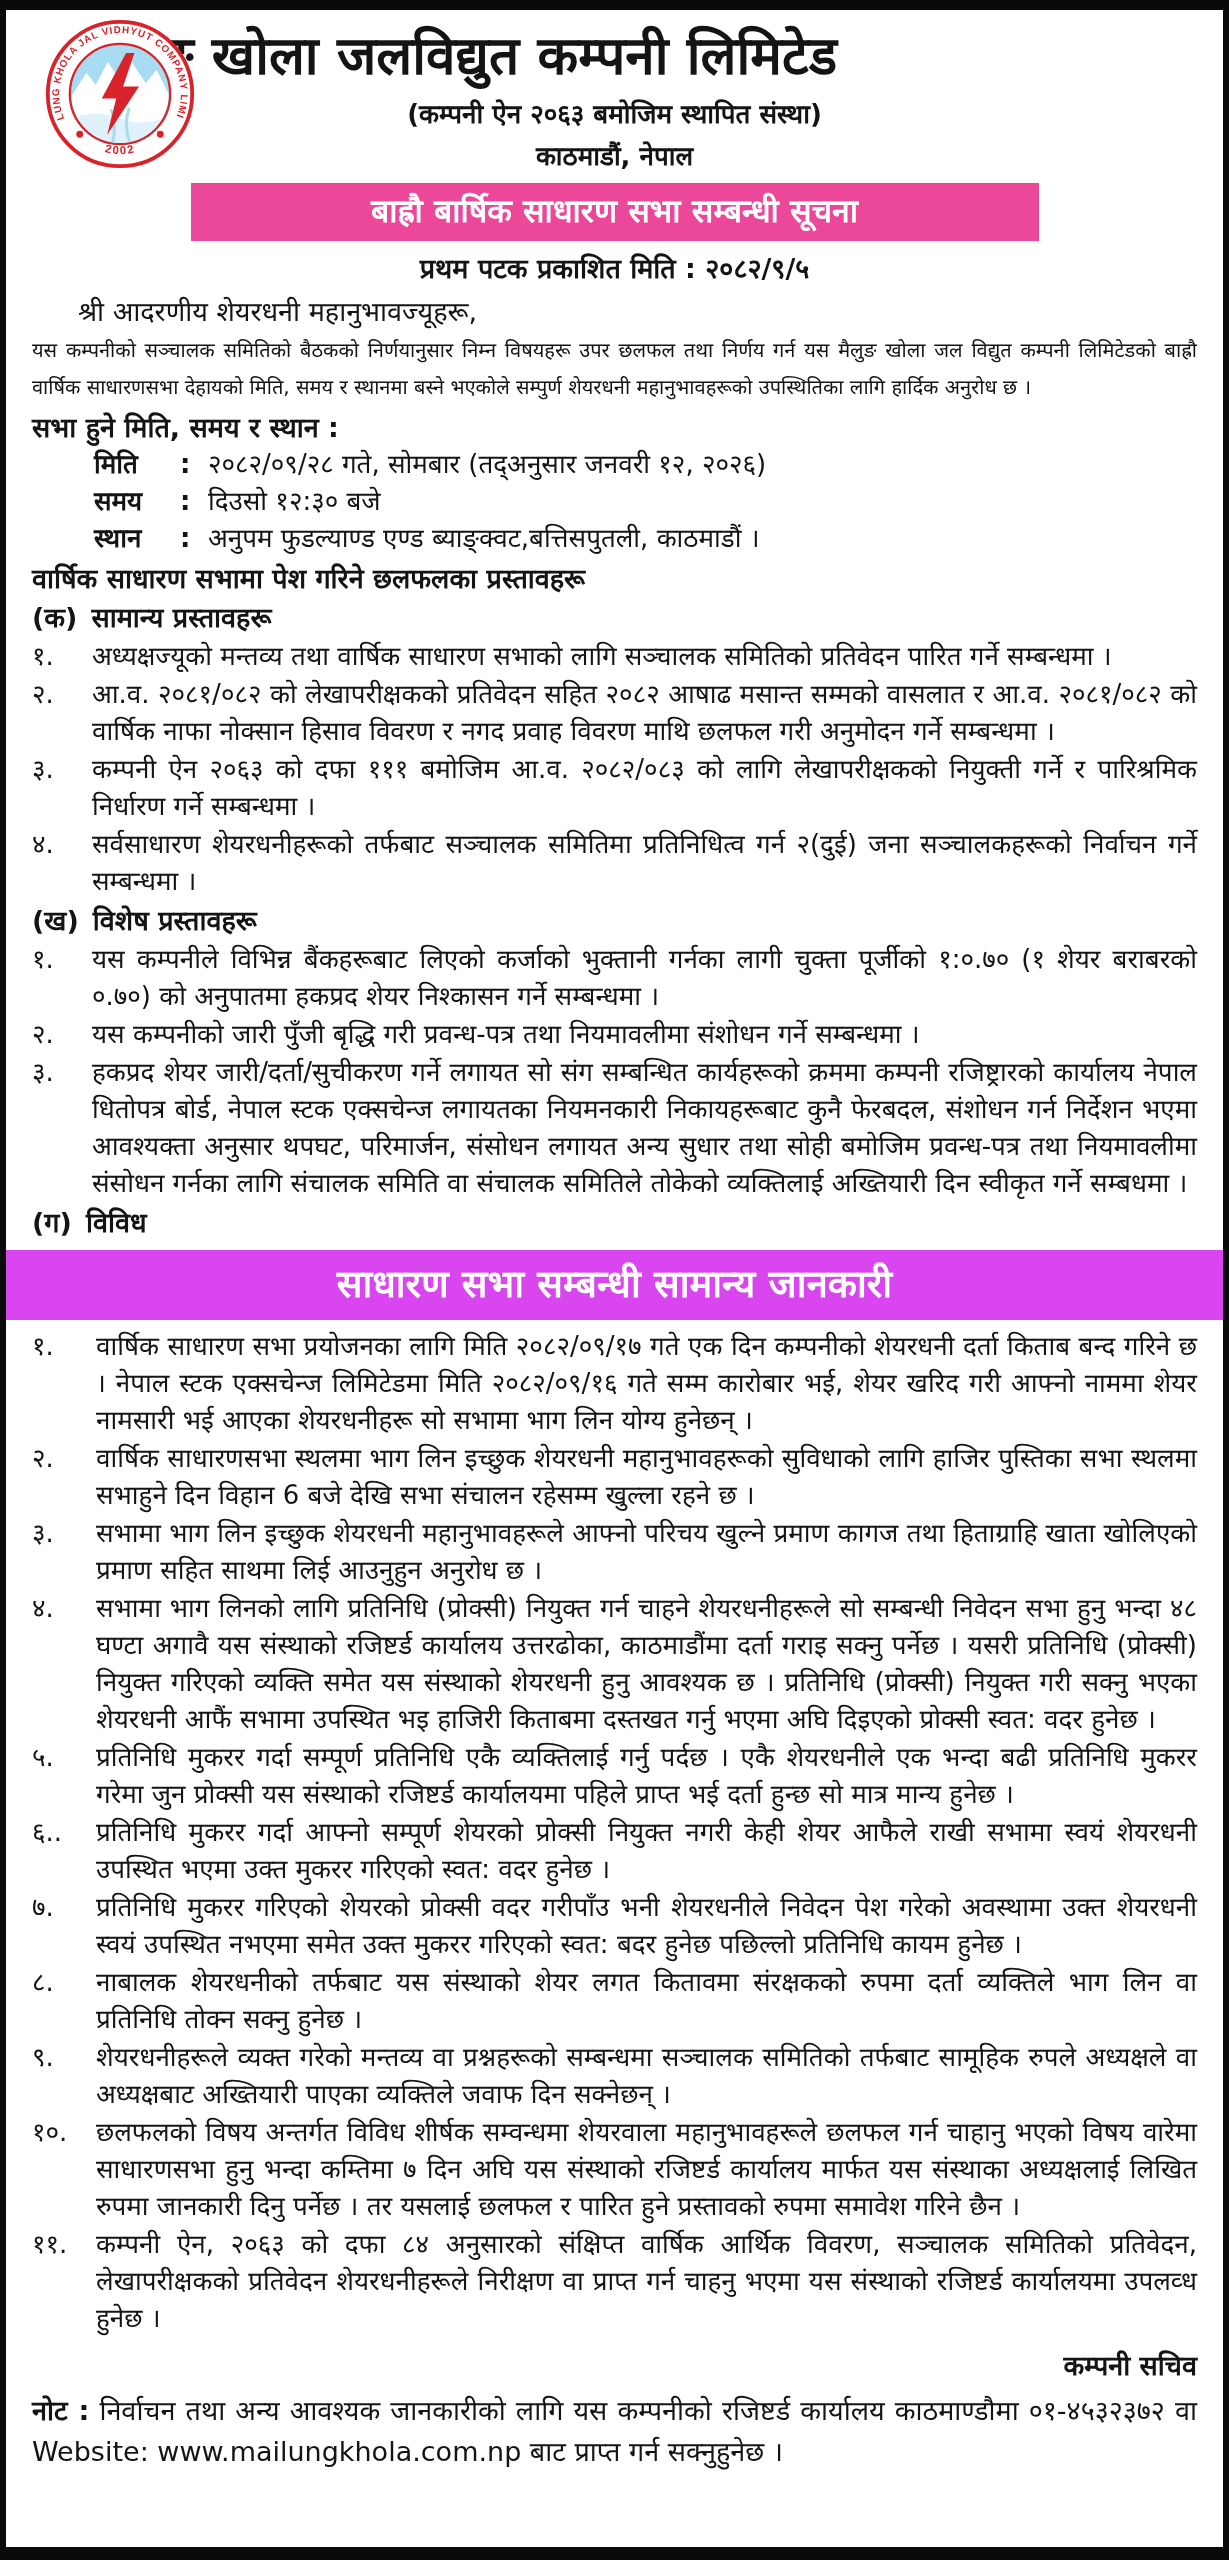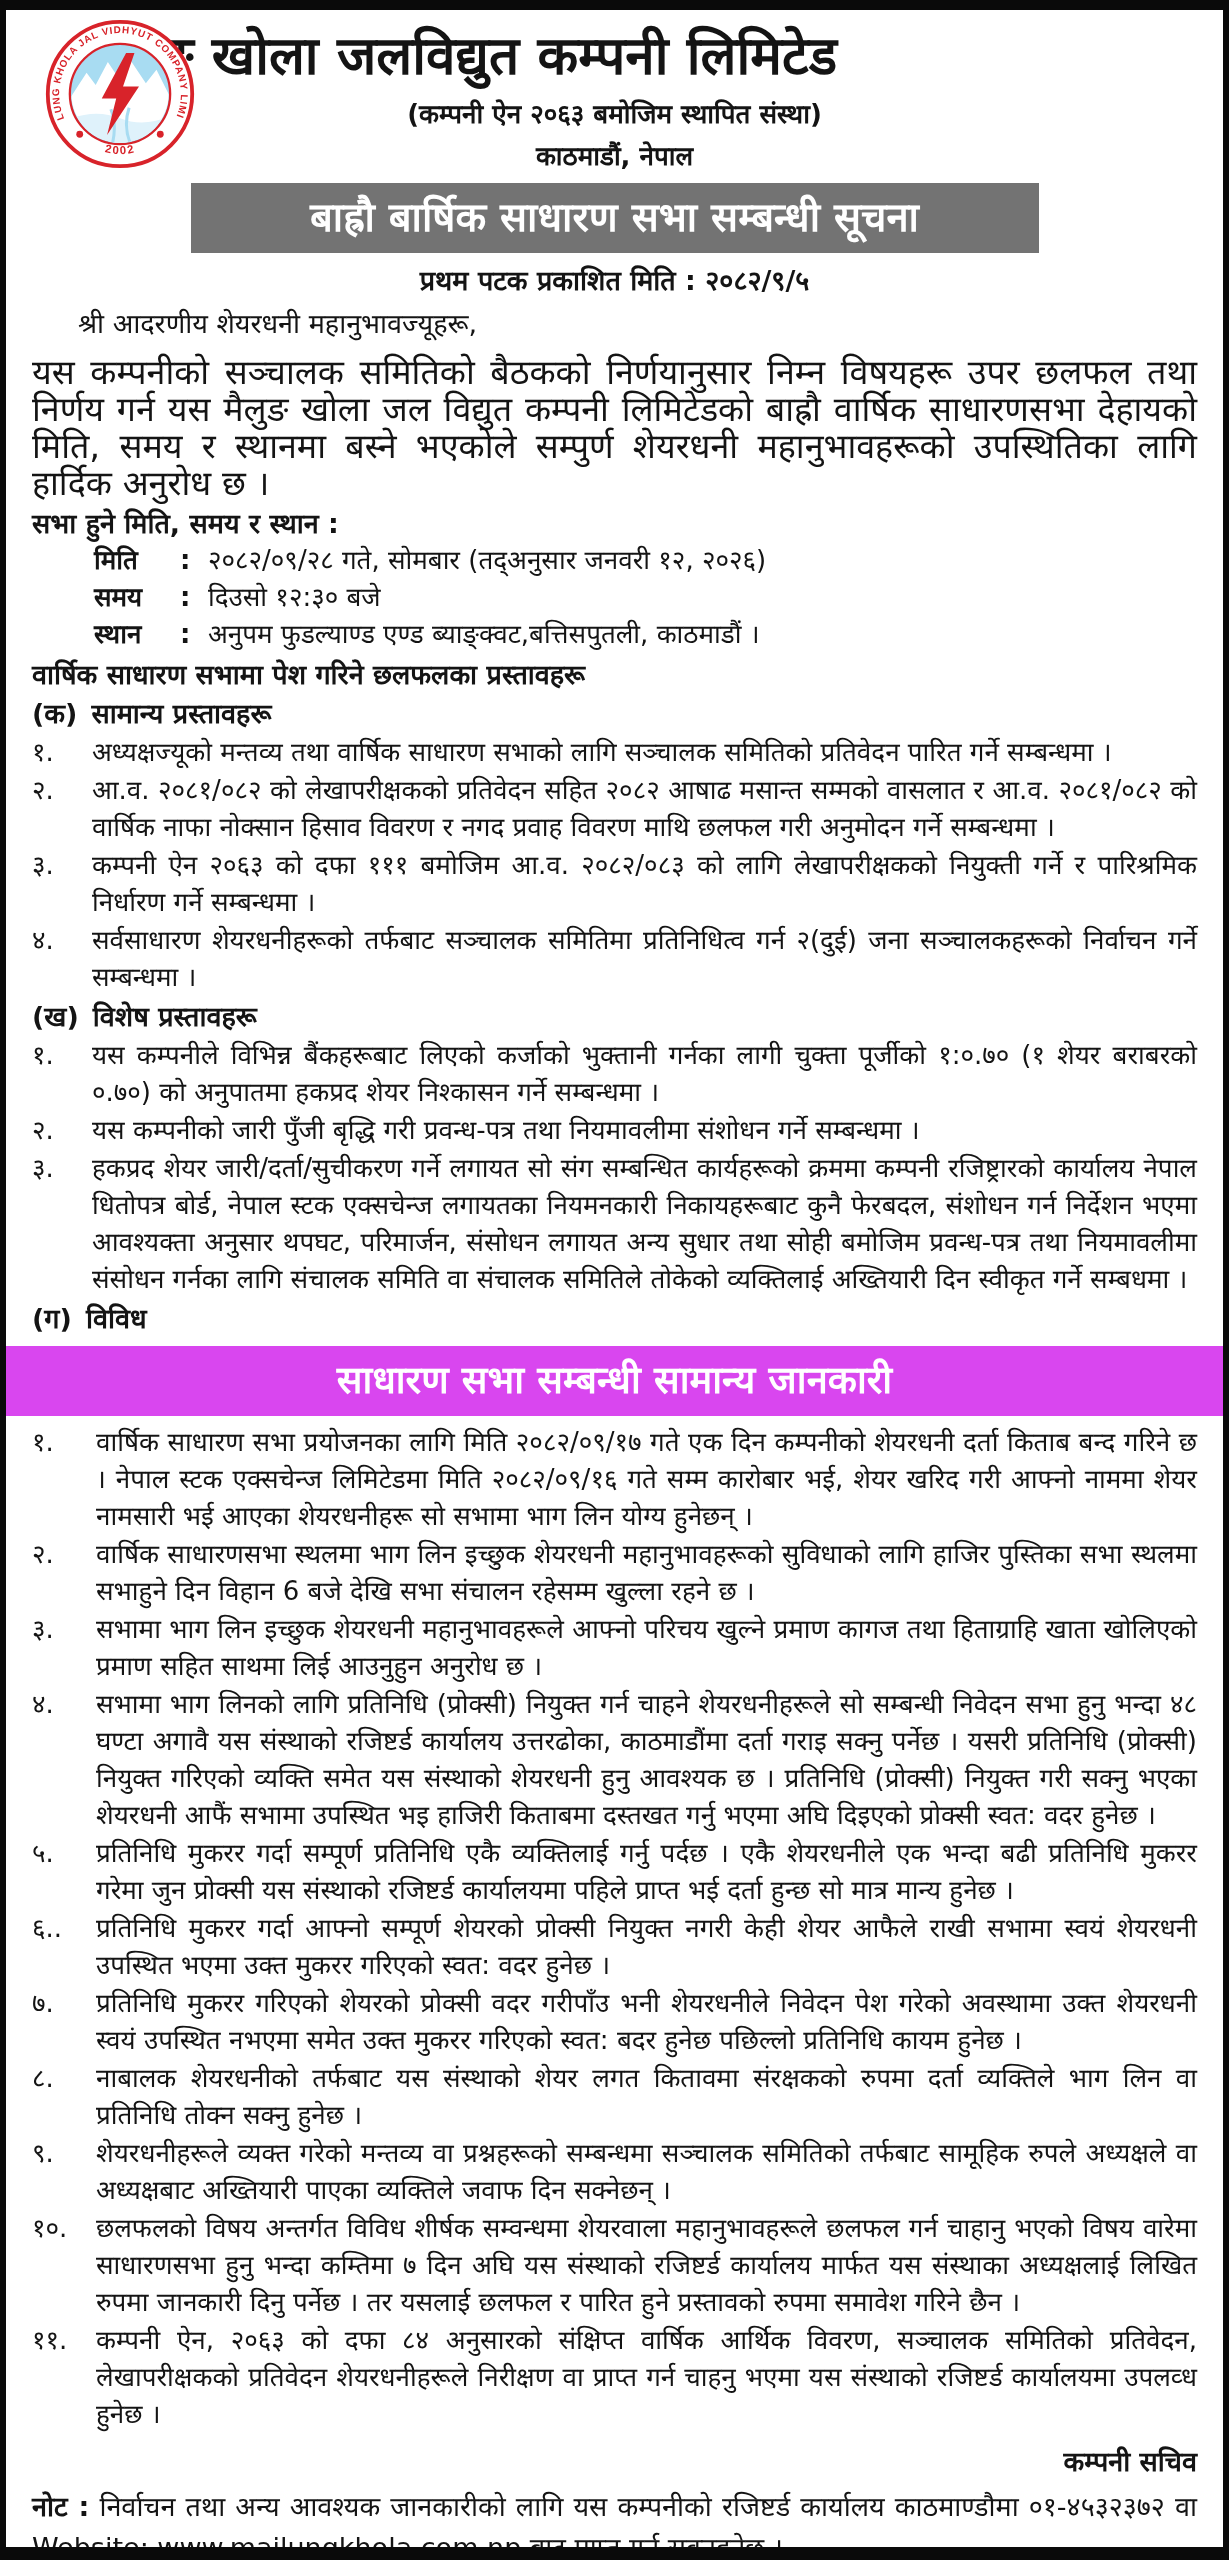--- a/index.html
+++ b/index.html
@@ -10,26 +10,26 @@
     padding:0 26px;overflow:hidden;position:relative;
     font-family:"DejaVu Sans",sans-serif;color:#141414;
   }
   
   .header{position:relative;padding-top:12px;}
   .logo{position:absolute;left:12px;top:8px;width:152px;height:152px;}
   .company-name{text-align:left;font-size:53px;font-weight:bold;line-height:1.15;margin:4px 60px 0;}
   .reg-line{text-align:center;font-size:26px;font-weight:bold;margin-top:8px;}
   .location{text-align:center;font-size:26px;font-weight:bold;margin-top:6px;}
   .banner1-wrap{text-align:center;margin-top:10px;}
-  .banner1{display:inline-block;background:#737373;color:#fff;font-size:40px;font-weight:bold;
+  .banner1{display:inline-block;background:#ec4899;color:#fff;font-size:32px;font-weight:bold;
     padding:5px 44px 10px;min-width:760px;}
   .pub-date{text-align:center;font-size:27px;font-weight:bold;margin-top:8px;}
   
   .salutation{font-size:27px;font-weight:normal;margin-top:8px;line-height:36px;margin-left:46px;}
-  .intro{font-size:34px;line-height:37px;text-align:justify;margin-top:12px;}
+  .intro{font-size:20px;line-height:37px;text-align:justify;margin-top:2px;}
   .sec-heading{font-size:27px;font-weight:bold;line-height:37px;margin-top:3px;}
   .meeting-row{display:flex;margin-left:62px;font-size:26px;line-height:37px;}
   .m-label{font-weight:bold;width:86px;flex-shrink:0;}
   .m-sep{width:28px;flex-shrink:0;font-weight:bold;}
   .m-value{flex:1;}
   .group-heading{font-size:27px;font-weight:bold;line-height:38px;margin-top:2px;}
   .group-heading .g-label{margin-right:14px;}
   .n-item{display:flex;font-size:26px;line-height:37px;margin-top:1px;}
   .n-item .num{width:60px;flex-shrink:0;}
   .n-item .txt{flex:1;text-align:justify;}

